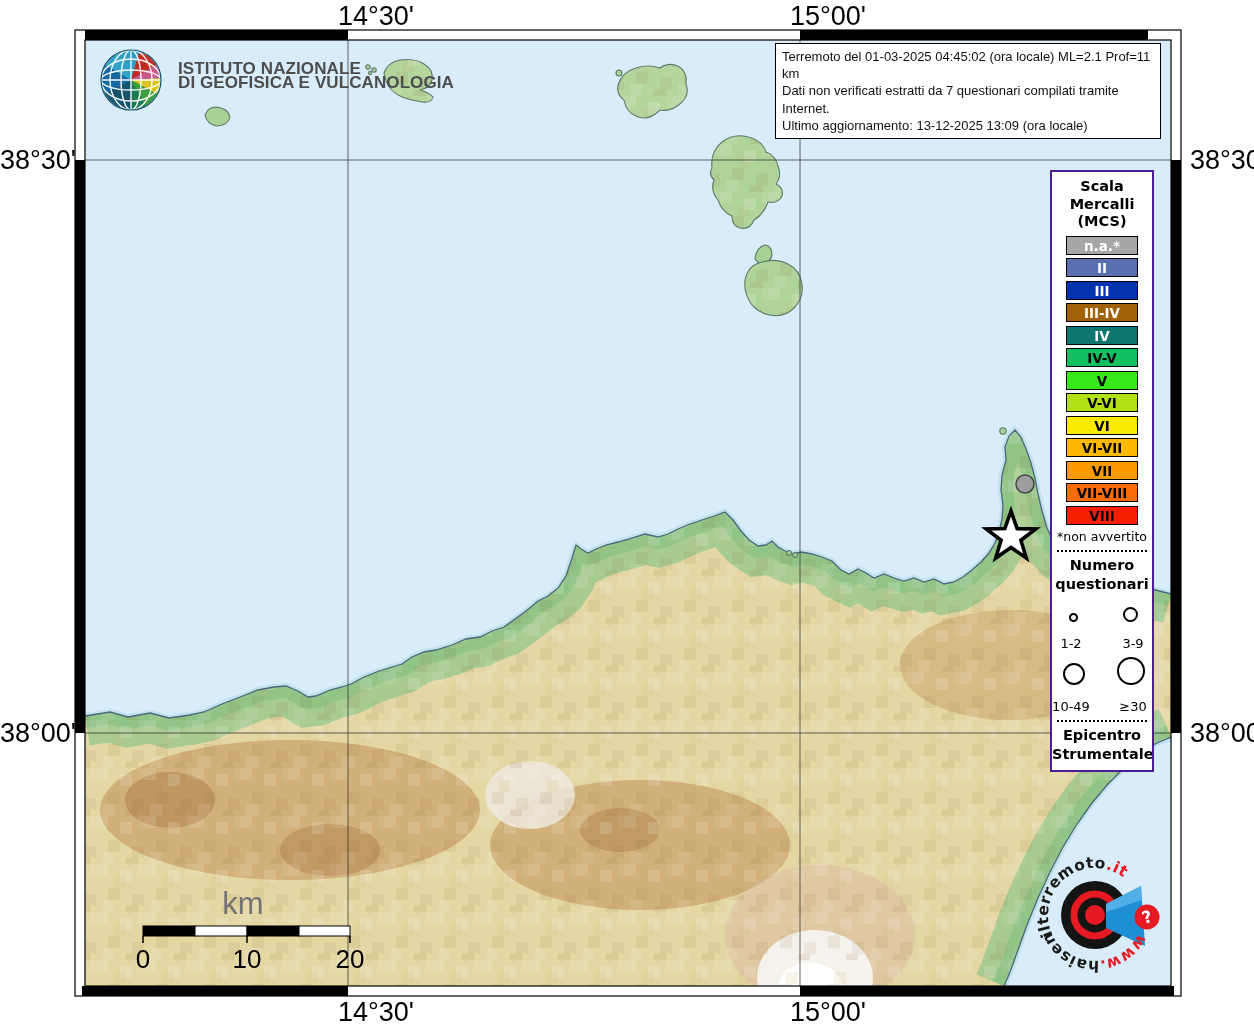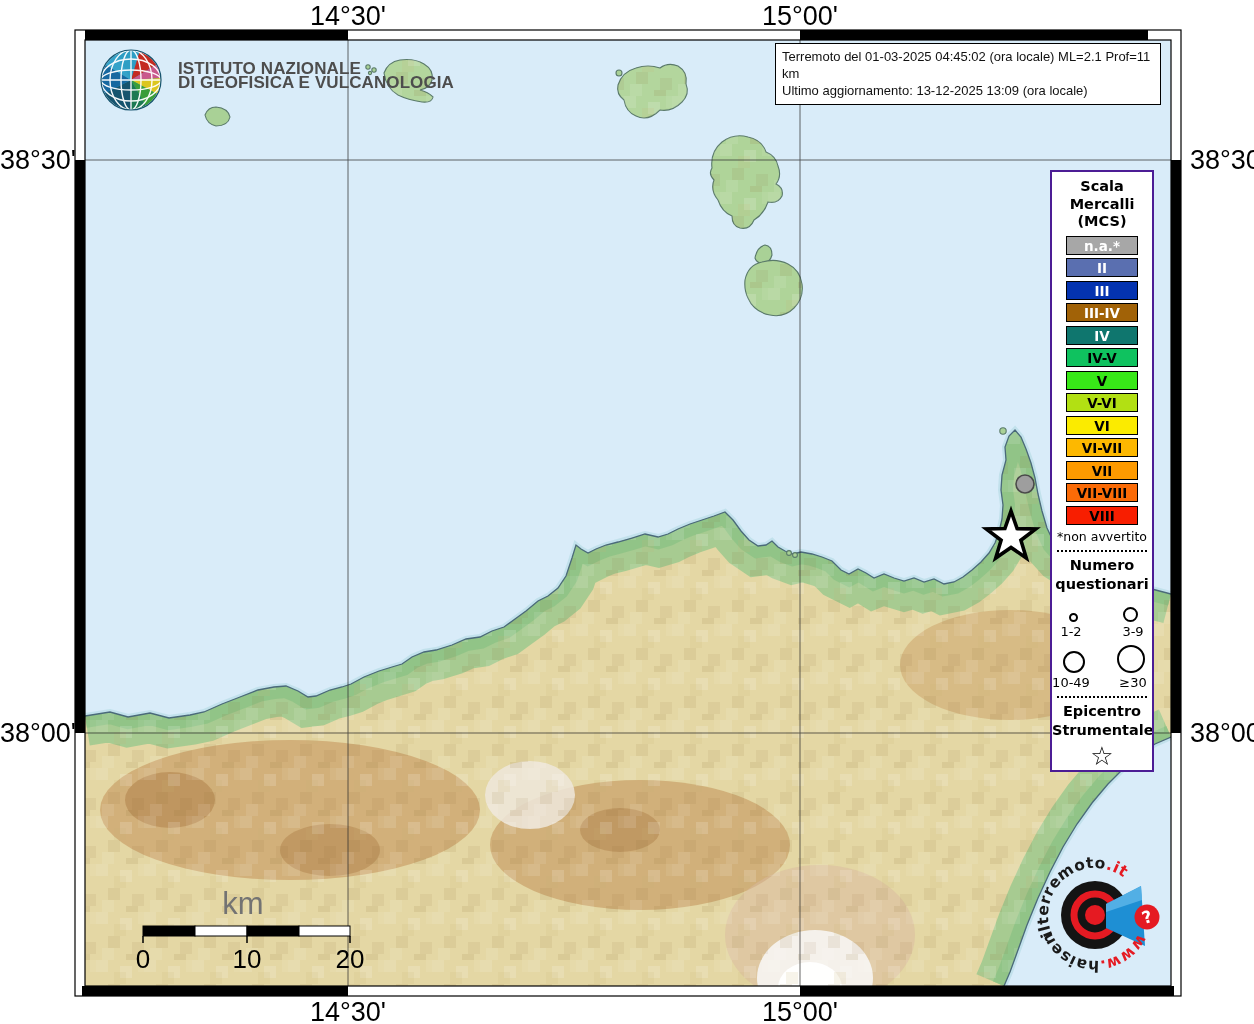--- a/index.html
+++ b/index.html
@@ -1,39 +1,39 @@
 <!DOCTYPE html>
 <html><head>
 <meta charset="utf-8">
 <style>
   html,body{margin:0;padding:0;background:#ffffff;}
   body{width:1254px;height:1024px;position:relative;font-family:"Liberation Sans",sans-serif;overflow:hidden;}
   .abs{position:absolute;}
   .coord{font-size:27px;color:#000;white-space:nowrap;}
-  .coord.center{transform:translateX(-50%);}
+  .coord.center{transform:translateX(-50%);margin-left:28px;}
   .coord.vmid{transform:translateY(-50%);}
   .coord.vmid.right-align{text-align:right;}
   #map-svg{position:absolute;left:0;top:0;}
   
   .infobox{left:775px;top:43px;width:372px;background:#fff;border:1px solid #000;
            padding:4px 6px;font-size:13px;line-height:17.2px;color:#111;}
   
   .legend{left:1050px;top:170px;width:104px;height:602px;background:#fff;border:2px solid #4c1d95;
           text-align:center;font-family:"DejaVu Sans",sans-serif;box-sizing:border-box;overflow:hidden;}
   .legend-title{margin-top:6px;font-weight:bold;font-size:14.5px;line-height:17.5px;color:#000;}
   .chips{margin-top:5px;}
   .chip{width:72px;height:19px;line-height:19px;margin:0 auto 3.5px auto;border:1.5px solid #000;
         font-weight:bold;font-size:13.5px;box-sizing:border-box;}
   .footnote{font-size:12.5px;color:#000;margin-top:4px;}
   .divider{border-top:2px dotted #000;margin:6px 5px 4px 5px;height:0;}
   .sect-title{font-weight:bold;font-size:14.5px;line-height:19px;color:#000;}
   .circ-row{display:flex;justify-content:center;gap:14px;align-items:flex-end;margin-top:4px;height:24px;}
   .circ-row2{height:30px;}
   .circ{border:2px solid #000;border-radius:50%;background:#fff;box-sizing:border-box;}
-  .circ-labels{display:flex;justify-content:center;gap:24px;font-size:13px;color:#000;margin-top:2px;}
+  .circ-labels{display:flex;justify-content:center;gap:24px;font-size:13px;color:#000;margin-top:14px;}
   .circ-labels span{width:44px;}
   .legend-star{font-size:26px;line-height:28px;color:#000;margin-top:2px;}
   
   .ingv-text{left:178px;top:62px;font-size:17px;font-weight:bold;line-height:14px;color:#4d4d4d;
              letter-spacing:0.1px;white-space:nowrap;}
   
   .kmlabel{font-size:31px;color:#737373;transform:translateX(-50%);}
   .ticknum{font-size:26px;color:#000;transform:translateX(-50%);}
 </style>
 </head>
@@ -200,20 +200,21 @@
 <div class="abs coord vmid" style="left:1190px;top:160px;">38°30'</div>
 <div class="abs coord vmid" style="left:1190px;top:733px;">38°00'</div>
 
 <div class="abs ingv-text">
   <div>ISTITUTO NAZIONALE</div>
   <div>DI GEOFISICA E VULCANOLOGIA</div>
 </div>
 
 <div class="abs infobox">
   <div>Terremoto del 01-03-2025 04:45:02 (ora locale) ML=2.1 Prof=11 km</div>
+  <div>Dati non verificati estratti da 7 questionari compilati tramite Internet.</div>
   <div>Ultimo aggiornamento: 13-12-2025 13:09 (ora locale)</div>
 </div>
 
 <div class="abs legend">
   <div class="legend-title">
     <div>Scala</div>
     <div>Mercalli</div>
     <div>(MCS)</div>
   </div>
   <div class="chips">

